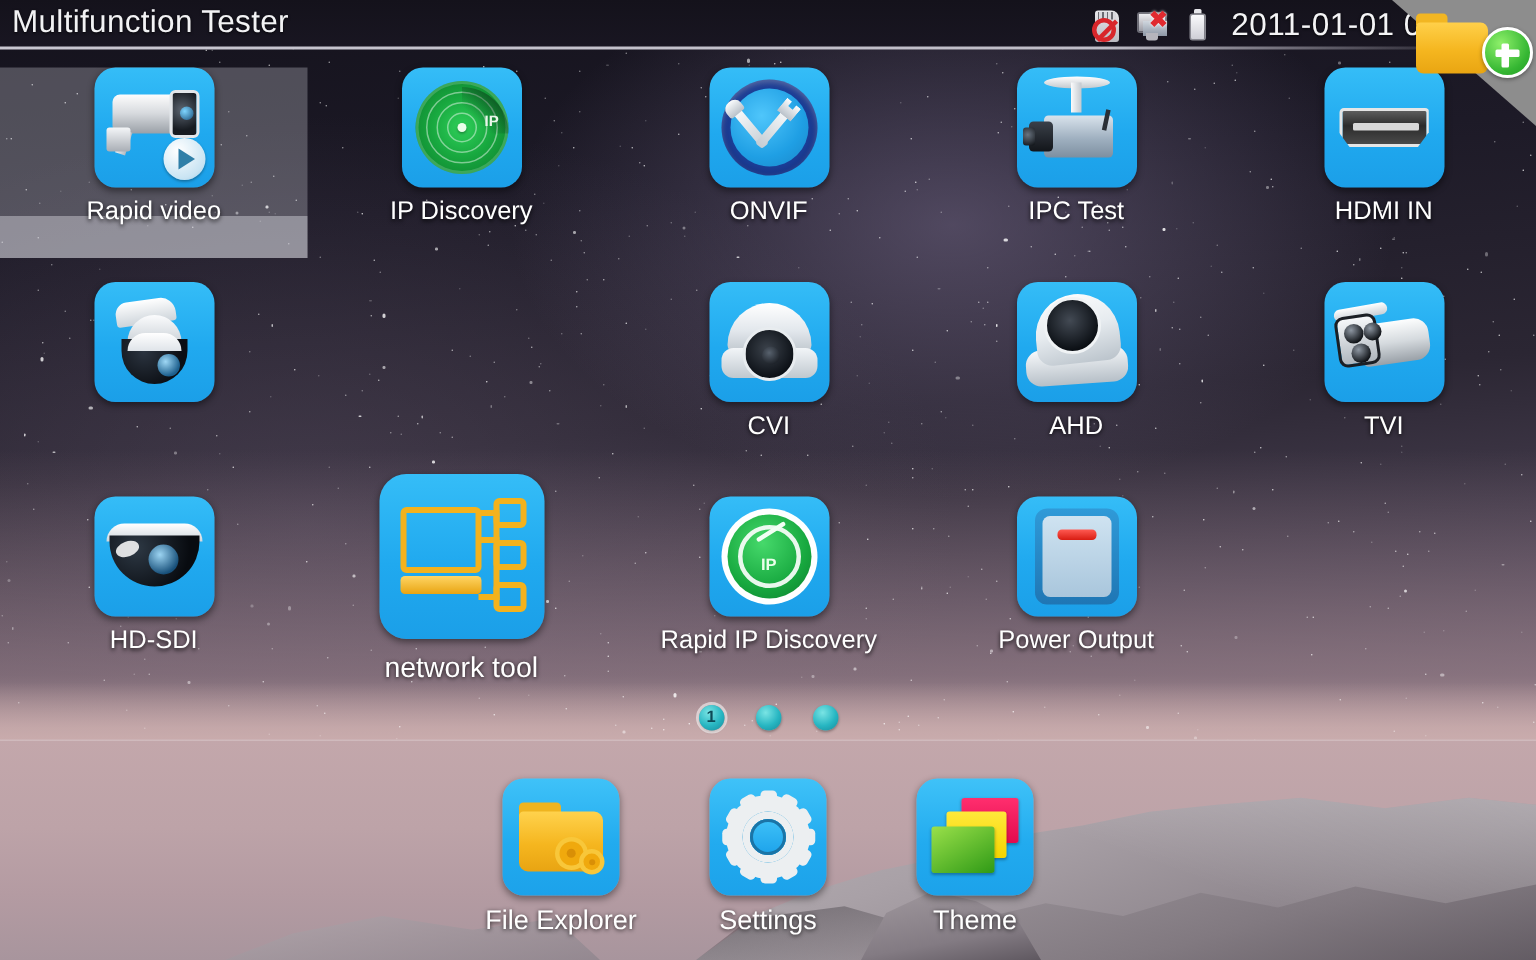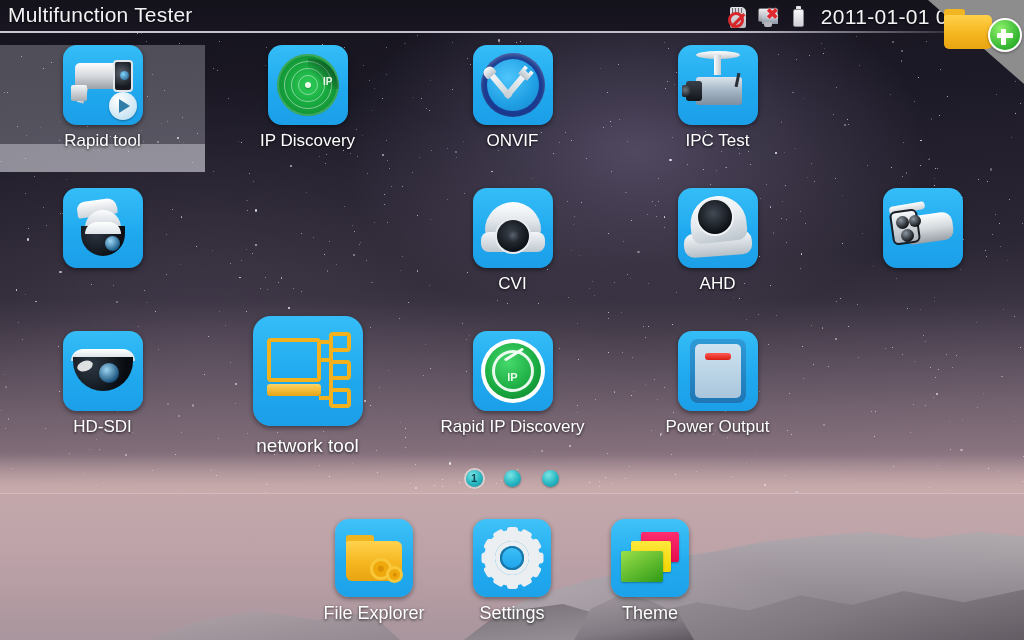--- a/index.html
+++ b/index.html
@@ -1373,21 +1373,21 @@
   <div class="app selected" style="left:0px;top:12px;">
     <div class="sel-bg"></div>
     <div class="sel-lbl"></div>
     <div class="ic" style="position:relative;z-index:2;">
       <div class="cam-bullet"></div>
         <div class="cam-lens"></div>
       <div class="cam-arm"></div>
         <div class="cam-base"></div>
       <div class="play-badge"></div>
     </div>
-    <div class="lbl" style="position:relative;z-index:2;">Rapid tool</div>
+    <div class="lbl" style="position:relative;z-index:2;">Rapid video</div>
   </div>
 
   <div class="app" style="left:205px;top:12px;">
     <div class="ic">
       <div class="radar">
         <div class="r r1"></div>
           <div class="r r2"></div>
           <div class="r r3"></div>
         <div class="sweep"></div>
           <div class="dot"></div>
@@ -1411,20 +1411,26 @@
     <div class="ic">
       <div class="ipc-plate"></div>
         <div class="ipc-pole"></div>
       <div class="ipc-body"></div>
         <div class="ipc-ant"></div>
         <div class="ipc-lens"></div>
     </div>
     <div class="lbl">IPC Test</div>
   </div>
 
+  <div class="app" style="left:820px;top:12px;">
+    <div class="ic">
+      <div class="hdmi"></div>
+    </div>
+    <div class="lbl">HDMI IN</div>
+  </div>
 
   <div class="app" style="left:0px;top:155px;">
     <div class="ic">
       <div class="ptz-top"></div>
         <div class="ptz-neck"></div>
       <div class="ptz-dome">
           <div class="ptz-eye"></div>
         </div>
     </div>
   </div>
@@ -1452,20 +1458,21 @@
 
   <div class="app" style="left:820px;top:155px;">
     <div class="ic">
       <div class="tvi-body"></div>
         <div class="tvi-sun"></div>
         <div class="tvi-head"></div>
       <div class="tvi-led" style="left:13px;top:28px;width:13px;height:13px;"></div>
       <div class="tvi-led" style="left:26px;top:27px;width:12px;height:12px;"></div>
       <div class="tvi-led" style="left:18px;top:41px;width:13px;height:13px;"></div>
     </div>
+    <div class="lbl">TVI</div>
   </div>
 
   <div class="app" style="left:0px;top:298px;">
     <div class="ic">
       <div class="sdi-cap"></div>
         <div class="sdi-dome"></div>
       <div class="sdi-hl"></div>
         <div class="sdi-eye"></div>
     </div>
     <div class="lbl">HD-SDI</div>

